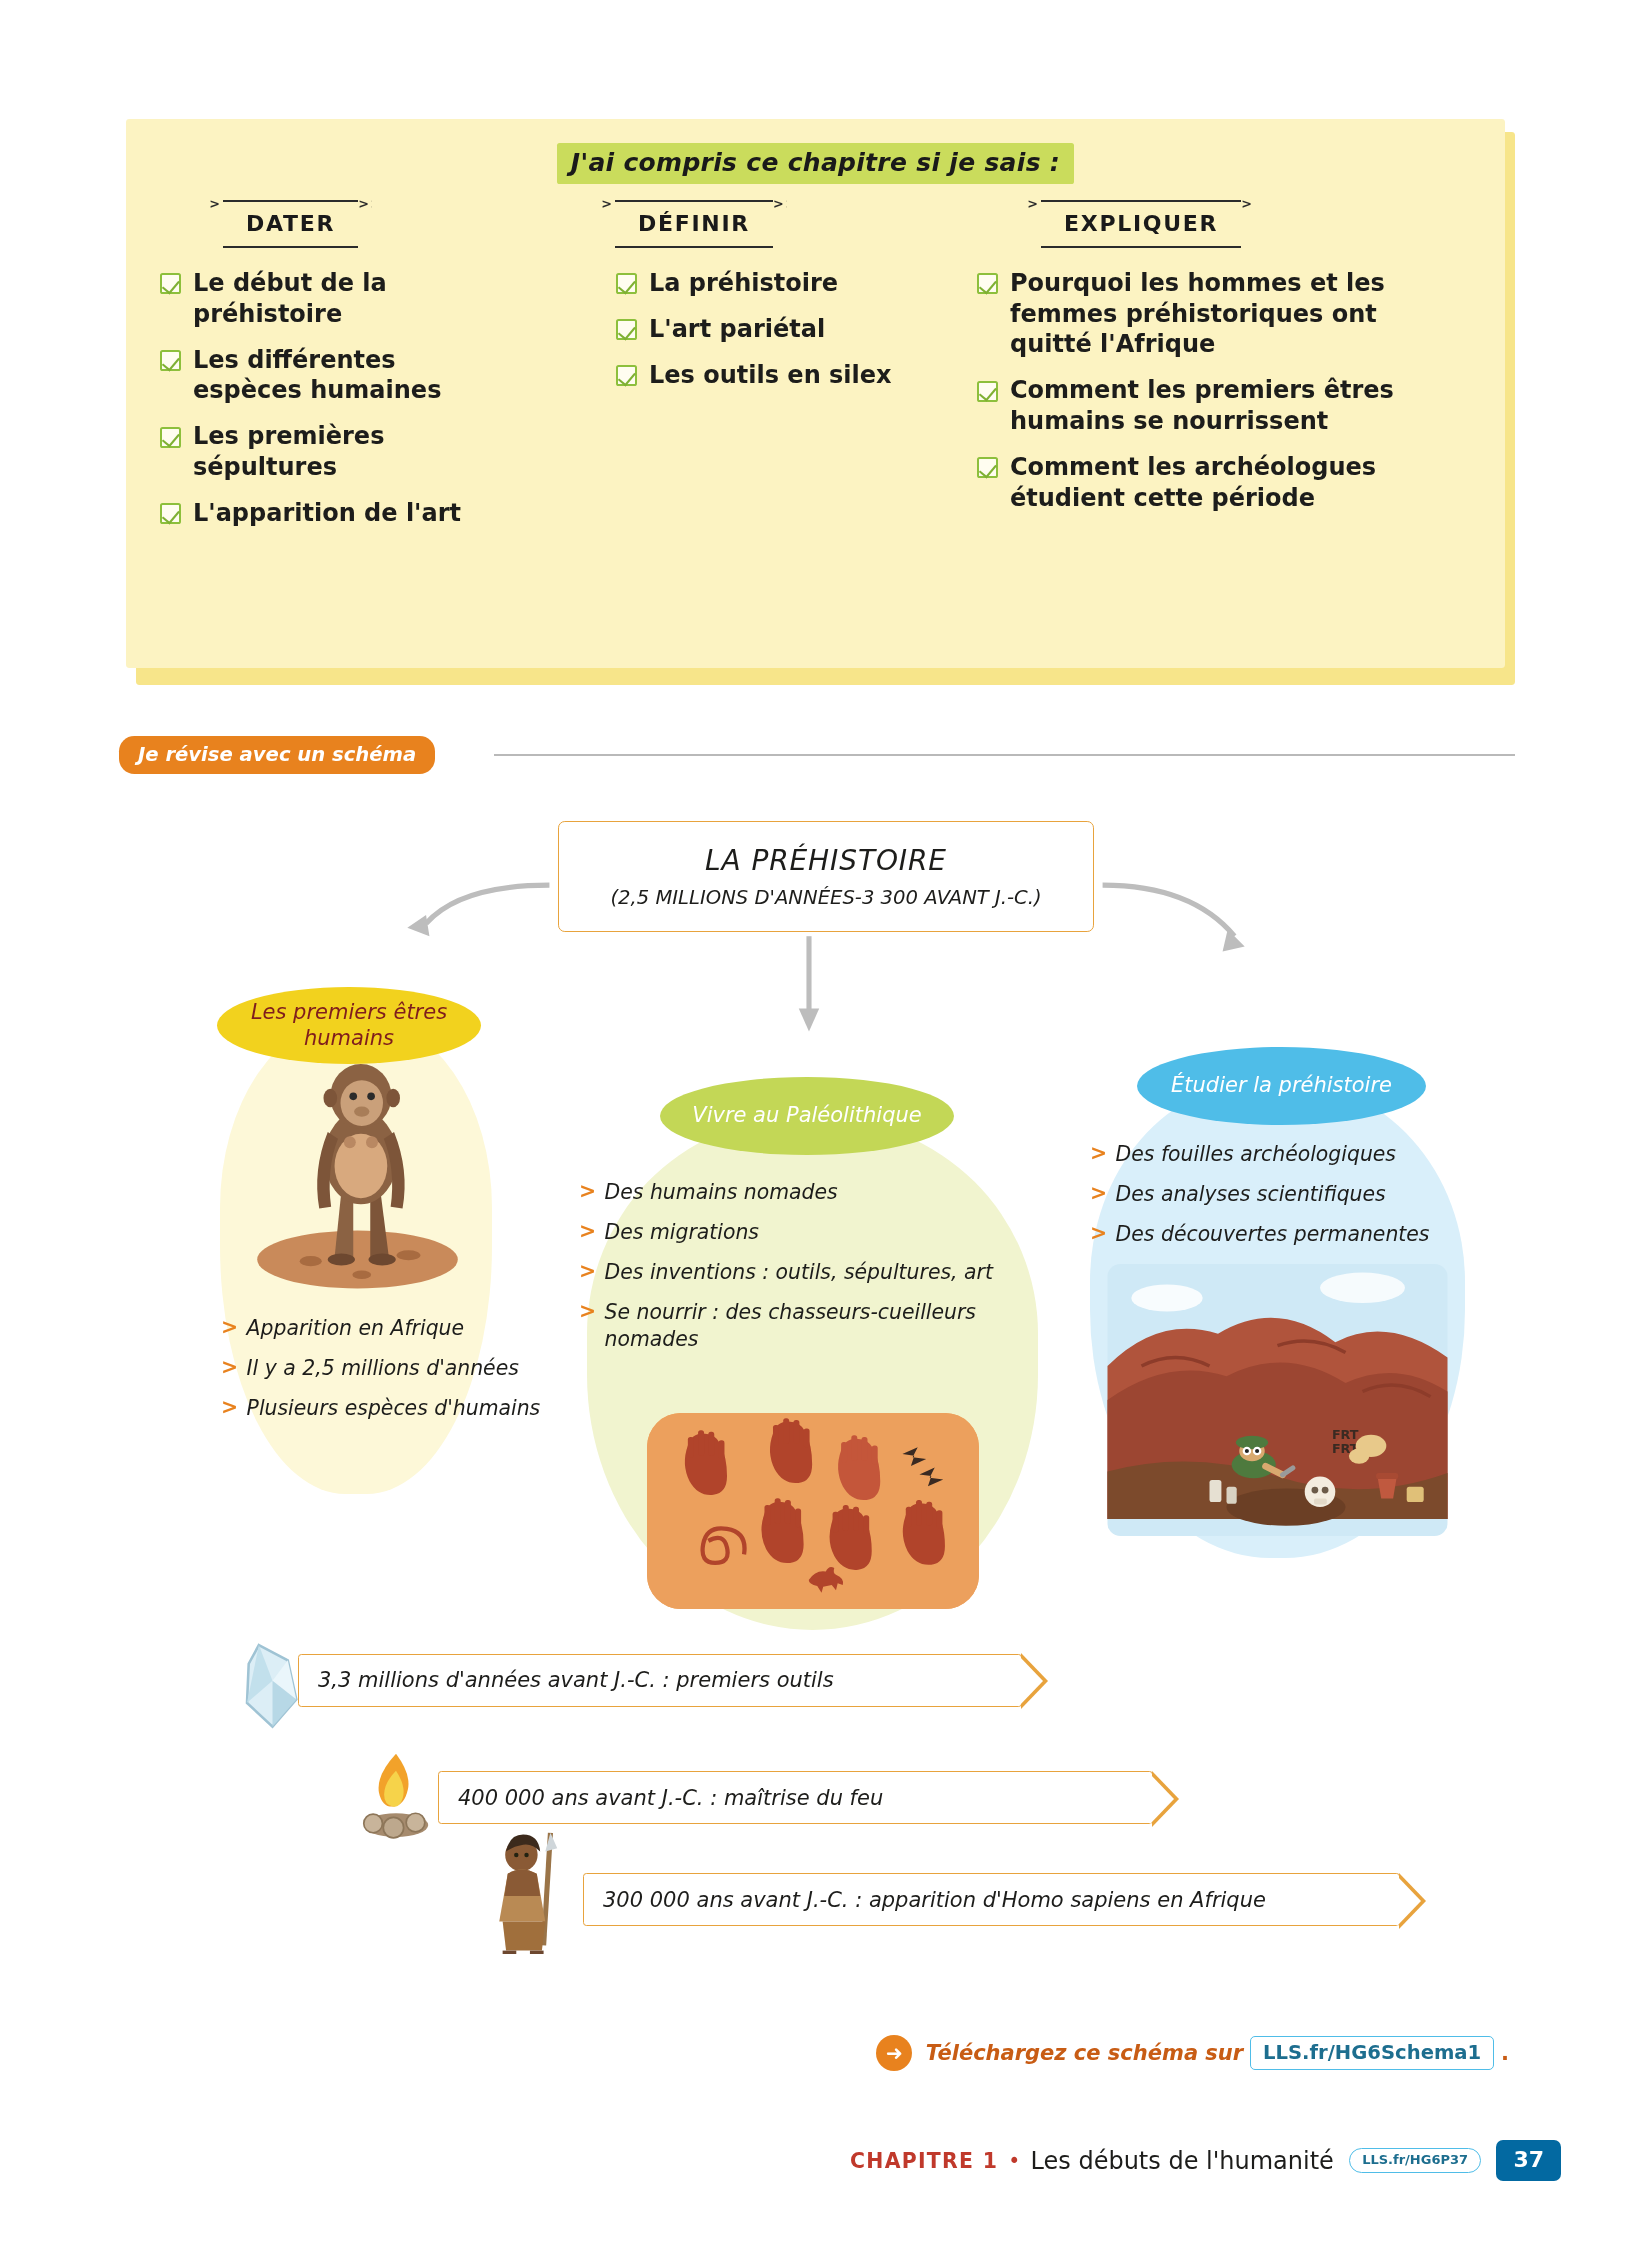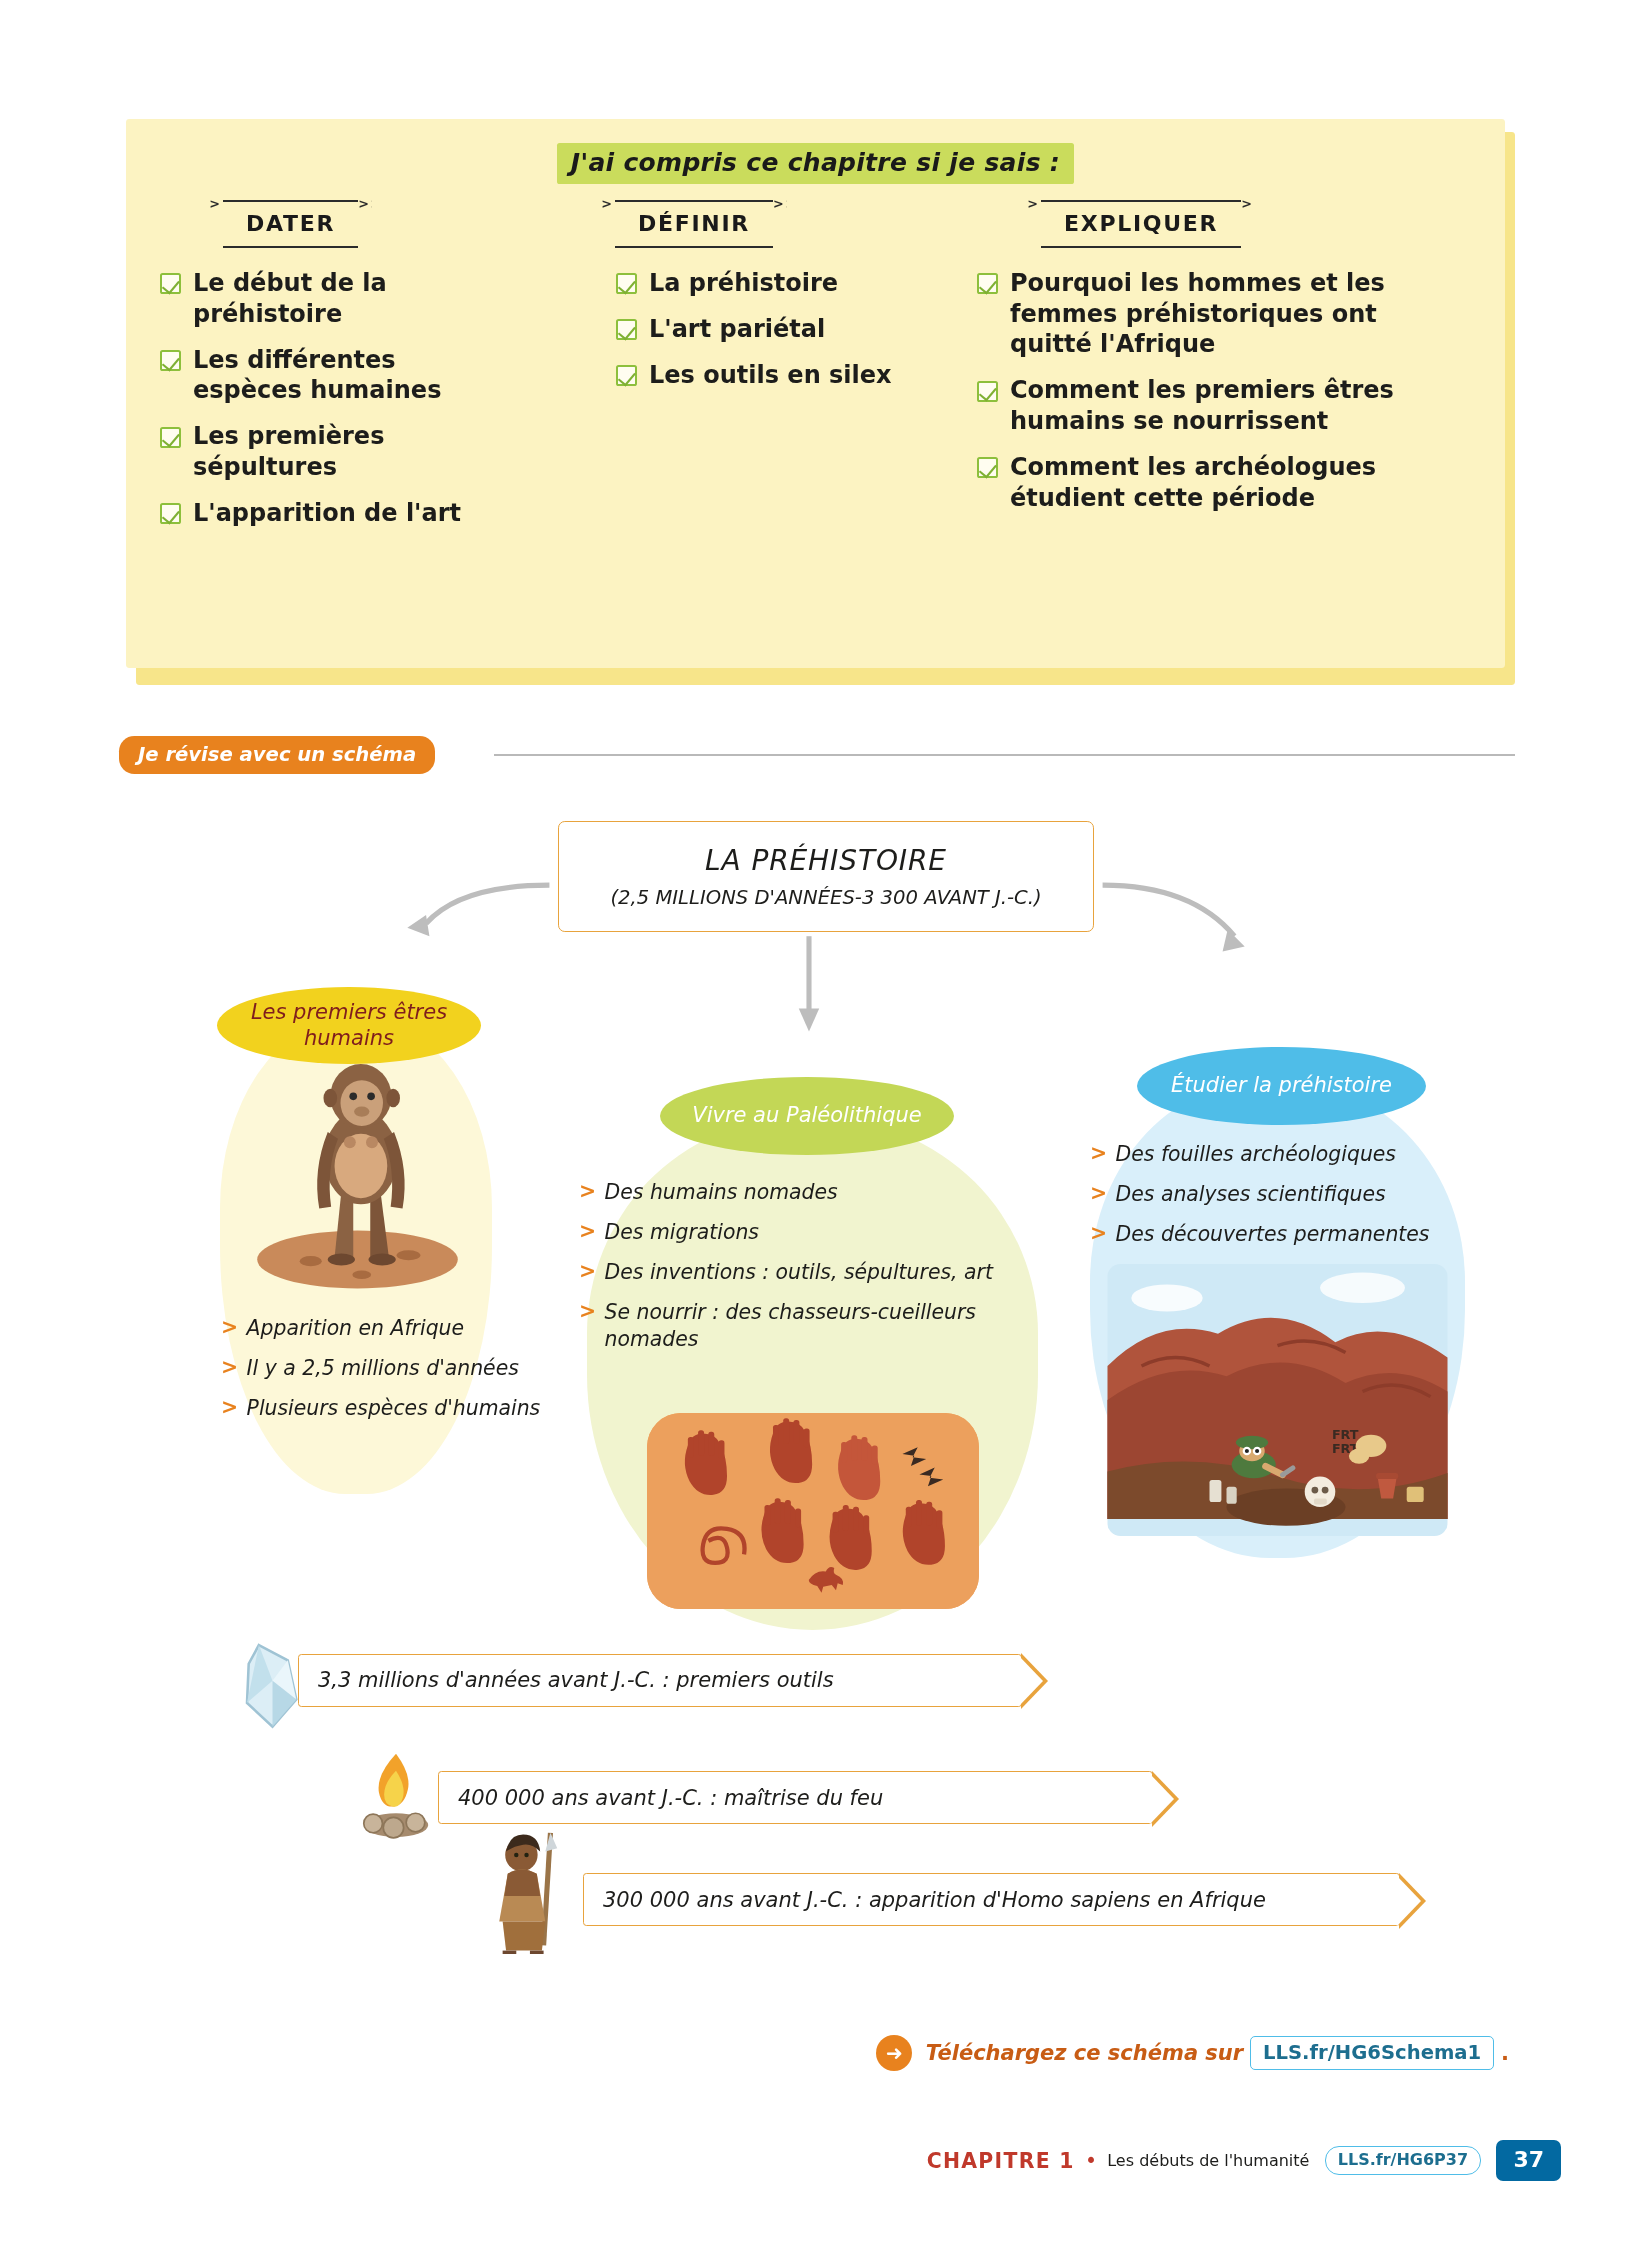--- a/index.html
+++ b/index.html
@@ -245,25 +245,25 @@
   #dl-dot { font-size: 21px; color: #c85c14; font-weight: 700; }
 
   
   #footer {
     position: absolute; left: 0; top: 2135px; width: 1635px; height: 51px;
     display: flex; align-items: center; justify-content: flex-end;
     padding-right: 74px;
   }
   #ft-chapter { font-size: 20.4px; font-weight: 700; letter-spacing: 1.3px; color: #c0392b; }
   #ft-sep { color: #c0392b; margin: 0 10.2px; font-size: 20.4px; }
-  #ft-title { font-size: 16px; color: #1d1d1b; margin-right: 15.3px; }
+  #ft-title { font-size: 24px; color: #1d1d1b; margin-right: 15.3px; }
   #ft-code {
     border: 1.7px solid #4fbde8; border-radius: 14px;
     padding: 3.4px 12px 5.1px 12px;
-    font-size: 16px; color: #1d6e8f; font-weight: 700; background: #fff;
+    font-size: 13px; color: #1d6e8f; font-weight: 700; background: #fff;
   }
   #ft-page {
     margin-left: 15.3px;
     background: #0369a1; color: #fff;
     font-size: 22px; font-weight: 700;
     padding: 6.8px 17px 8.5px 17px;
     border-radius: 7px;
   }
 </style>
 </head>

